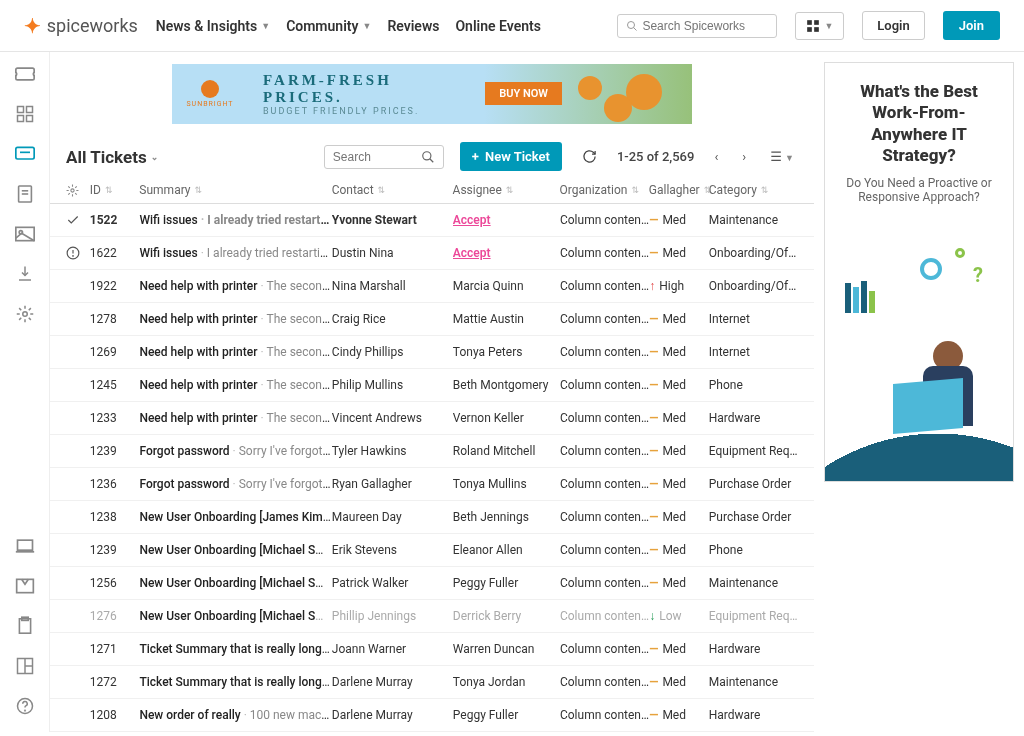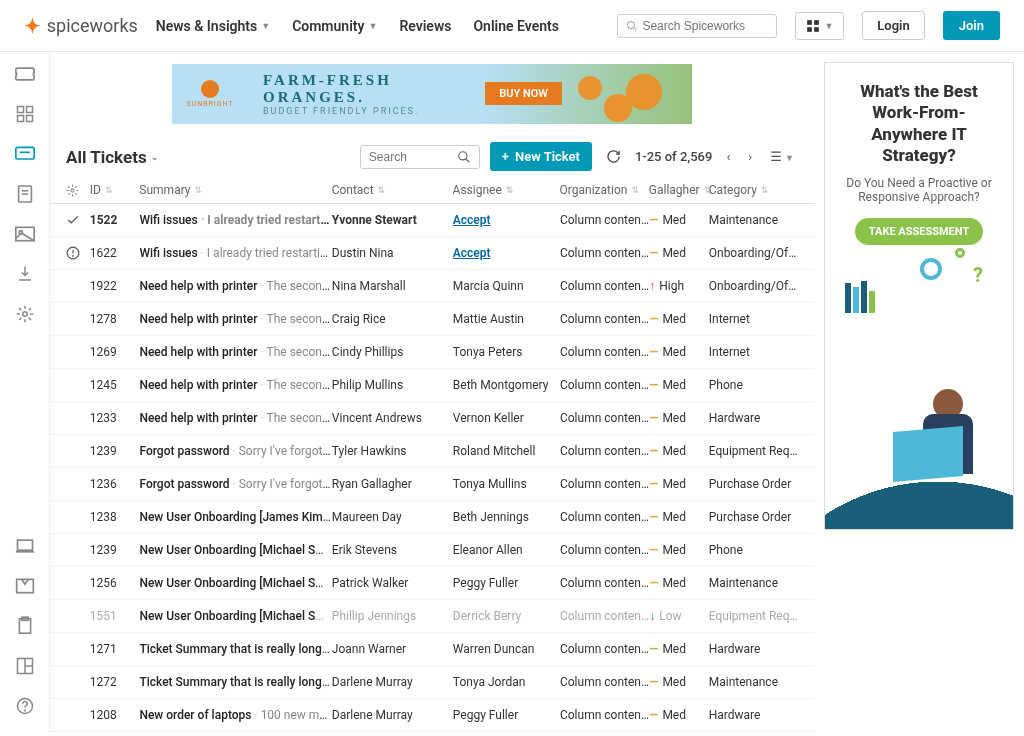--- a/index.html
+++ b/index.html
@@ -1,20 +1,20 @@
 <!DOCTYPE html>
 <html><head>
 <meta charset="utf-8">
 <style>
 * { box-sizing: border-box; margin: 0; padding: 0; }
 body { font-family: -apple-system, BlinkMacSystemFont, "Segoe UI", Roboto, sans-serif; font-size: 13px; color: #333; background: #fff; width: 1024px; }
 .topbar { display: flex; align-items: center; height: 52px; padding: 0 24px; border-bottom: 1px solid #e5e5e5; gap: 18px; }
 .logo { display: flex; align-items: center; gap: 6px; font-size: 18px; color: #555; }
 .logo .orange { color: #f47c20; font-weight: bold; font-size: 20px; }
-.nav { display: flex; gap: 22px; font-size: 14px; font-weight: 600; color: #333; }
+.nav { display: flex; gap: 16px; font-size: 14px; font-weight: 600; color: #333; }
 .nav-item { display: flex; align-items: center; gap: 4px; cursor: pointer; }
 .caret { font-size: 9px; color: #888; }
 .spacer { flex: 1; }
 .search-global { display: flex; align-items: center; border: 1px solid #ccc; border-radius: 3px; padding: 4px 8px; width: 160px; color: #999; }
 .search-global input { border: none; outline: none; width: 100%; font-size: 12px; }
 .apps-btn { border: 1px solid #ccc; padding: 6px 10px; border-radius: 3px; display: flex; align-items: center; gap: 4px; }
 .login-btn { border: 1px solid #ccc; padding: 6px 14px; border-radius: 3px; font-weight: 600; }
 .join-btn { background: #0099b8; color: #fff; padding: 7px 16px; border-radius: 3px; font-weight: 600; }
 .layout { display: flex; }
 .sidebar { width: 50px; display: flex; flex-direction: column; align-items: center; padding-top: 12px; gap: 20px; border-right: 1px solid #eee; }
@@ -25,21 +25,21 @@
 .main { flex: 1; padding: 12px 0 0 0; min-width: 0; }
 .banner { margin: 0 0 12px 0; display: flex; justify-content: center; }
 .banner-box { width: 520px; height: 60px; background: linear-gradient(90deg, #b7dff5 0%, #b7dff5 60%, #97c17a 100%); display: flex; align-items: center; padding: 0 14px; position: relative; overflow: hidden; }
 .banner-box .sun { width: 48px; height: 48px; display: flex; flex-direction: column; align-items: center; justify-content: center; color: #e67a1f; }
 .banner-box .sun .dot { width: 18px; height: 18px; background: #e67a1f; border-radius: 50%; }
 .banner-box .txt { margin-left: 29px; }
 .banner-box .headline { font-family: Georgia, serif; letter-spacing: 3px; font-size: 15px; color: #1a6b7a; font-weight: 700; }
 .banner-box .sub { font-size: 9px; letter-spacing: 2px; color: #5a8a94; }
 .banner-box .buy { position: absolute; right: 130px; top: 18px; background: #e67a1f; color: #fff; padding: 5px 14px; font-size: 11px; font-weight: 600; }
 .banner-box .orange-circle { position: absolute; width: 36px; height: 36px; background: #e8932f; border-radius: 50%; }
-.toolbar { display: flex; align-items: center; padding: 6px 16px; gap: 10px; }
+.toolbar { display: flex; align-items: center; padding: 6px 16px; gap: 16px; }
 .title { font-size: 17px; font-weight: 700; display: flex; align-items: center; gap: 4px; }
 .search-local { border: 1px solid #ccc; border-radius: 3px; padding: 4px 8px; display: flex; align-items: center; width: 120px; }
 .search-local input { border: none; outline: none; width: 100%; font-size: 12px; }
 .new-ticket { background: #0099b8; color: #fff; padding: 7px 12px; border-radius: 3px; font-weight: 600; display: flex; align-items: center; gap: 6px; font-size: 13px; }
 .tool-icon { color: #555; padding: 0 4px; cursor: pointer; }
 .pagination { font-size: 13px; color: #444; font-weight: 500; }
 .table-head { display: flex; padding: 6px 16px; font-size: 12px; color: #666; border-bottom: 1px solid #ddd; align-items: center; }
 .th { display: flex; align-items: center; gap: 4px; }
 .sort { font-size: 9px; color: #bbb; }
 .col-icon { width: 24px; }
@@ -49,28 +49,28 @@
 .col-assignee { width: 108px; }
 .col-org { width: 90px; }
 .col-priority { width: 60px; }
 .col-category { width: 90px; }
 .row { display: flex; padding: 9px 16px; font-size: 12px; color: #333; border-bottom: 1px solid #f0f0f0; align-items: center; }
 .cell { white-space: nowrap; overflow: hidden; text-overflow: ellipsis; }
 .summary-main { font-weight: 500; color: #222; }
 .summary-sep { color: #bbb; margin: 0 3px; }
 .summary-sub { color: #888; }
 .bold { font-weight: 700; }
-.accept { text-decoration: underline; color: #0369a1; font-weight: 600; }
+.accept { text-decoration: underline; color: #ec4899; font-weight: 600; }
 .prio { display: flex; align-items: center; gap: 4px; }
 .prio-med { color: #333; }
 .prio-med .bar { color: #e6a23c; font-weight: bold; }
 .prio-high .arr { color: #e04646; }
 .prio-low .arr { color: #2a9d5a; }
 .rightcol { width: 210px; padding: 10px; }
-.ad { border: 1px solid #ddd; background: #fff; text-align: center; padding: 18px 10px 0 10px; height: 468px; position: relative; overflow: hidden; }
+.ad { border: 1px solid #ddd; background: #fff; text-align: center; padding: 18px 10px 0 10px; height: 420px; position: relative; overflow: hidden; }
 .ad h3 { font-size: 17px; font-weight: 800; line-height: 1.25; margin-bottom: 10px; }
 .ad .sub { font-size: 12px; color: #666; margin-bottom: 14px; }
 .ad .cta { display: inline-block; background: #8bc34a; color: #fff; padding: 7px 14px; border-radius: 14px; font-size: 11px; font-weight: 700; }
 .ad .illus { position: absolute; bottom: 0; left: 0; right: 0; height: 200px; background: radial-gradient(circle at 60% 180%, #1a5f7a 0%, #1a5f7a 55%, transparent 55%); }
 .ad .person { position: absolute; bottom: 30px; right: 20px; width: 100px; height: 120px; }
 .ad .laptop-shape { width: 70px; height: 50px; background: #4db8d8; transform: skewY(-5deg); position: absolute; bottom: 20px; left: 0; }
 .ad .head { width: 30px; height: 30px; background: #8b5a3c; border-radius: 50%; position: absolute; top: 10px; right: 30px; }
 .ad .body { width: 50px; height: 60px; background: #2a3f5f; border-radius: 10px 10px 0 0; position: absolute; top: 35px; right: 20px; }
 .ad .logotxt { position: absolute; bottom: 18px; left: 0; right: 0; color: #fff; font-weight: 800; font-size: 15px; }
 .ad .q1 { position: absolute; top: 200px; right: 30px; color: #8bc34a; font-size: 20px; font-weight: bold; }
@@ -219,21 +219,21 @@
 
   <div class="main">
     <div class="banner">
       <div class="banner-box">
         <div class="sun">
           <div class="dot"></div>
           <div style="font-size:7px;letter-spacing:1px;margin-top:2px;">SUNBRIGHT</div>
         </div>
         <div class="txt">
           <div class="headline">FARM-FRESH</div>
-          <div class="headline">ORANGES.</div>
+          <div class="headline">PRICES.</div>
           <div class="sub">BUDGET FRIENDLY PRICES.</div>
         </div>
         <div class="buy">BUY NOW</div>
         <div class="orange-circle" style="right:30px;top:10px;"></div>
         <div class="orange-circle" style="right:60px;top:30px;width:28px;height:28px;"></div>
         <div class="orange-circle" style="right:90px;top:12px;width:24px;height:24px;"></div>
       </div>
     </div>
 
     <div class="toolbar">
@@ -452,21 +452,21 @@
           <div class="cell col-contact ">Patrick Walker</div>
           <div class="cell col-assignee "><span>Peggy Fuller</span></div>
           <div class="cell col-org">Column contents</div>
           <div class="cell col-priority">
             <span class="prio prio-med"><span class="bar">—</span> Med</span>
           </div>
           <div class="cell col-category">Maintenance</div>
         </div>
         <div class="row" style="color: rgb(170, 170, 170);">
           <div class="cell col-icon"></div>
-          <div class="cell col-id ">1551</div>
+          <div class="cell col-id ">1276</div>
           <div class="cell col-summary "><span class="summary-main">New User Onboarding [Michael Smith]</span></div>
           <div class="cell col-contact ">Phillip Jennings</div>
           <div class="cell col-assignee "><span>Derrick Berry</span></div>
           <div class="cell col-org">Column contents</div>
           <div class="cell col-priority">
             <span class="prio prio-low"><span class="arr">↓</span> Low</span>
           </div>
           <div class="cell col-category">Equipment Request</div>
         </div>
         <div class="row">
@@ -489,37 +489,36 @@
           <div class="cell col-assignee "><span>Tonya Jordan</span></div>
           <div class="cell col-org">Column contents</div>
           <div class="cell col-priority">
             <span class="prio prio-med"><span class="bar">—</span> Med</span>
           </div>
           <div class="cell col-category">Maintenance</div>
         </div>
         <div class="row">
           <div class="cell col-icon"></div>
           <div class="cell col-id ">1208</div>
-          <div class="cell col-summary "><span class="summary-main">New order of laptops</span><span class="summary-sep">·</span><span class="summary-sub">100 new macbo</span></div>
+          <div class="cell col-summary "><span class="summary-main">New order of really</span><span class="summary-sep">·</span><span class="summary-sub">100 new macbo</span></div>
           <div class="cell col-contact ">Darlene Murray</div>
           <div class="cell col-assignee "><span>Peggy Fuller</span></div>
           <div class="cell col-org">Column contents</div>
           <div class="cell col-priority">
             <span class="prio prio-med"><span class="bar">—</span> Med</span>
           </div>
           <div class="cell col-category">Hardware</div>
         </div>
       </div>
   </div>
 
   <div class="rightcol">
     <div class="ad">
       <h3>What's the Best Work-From-Anywhere IT Strategy?</h3>
       <div class="sub">Do You Need a Proactive or Responsive Approach?</div>
-      <span class="cta">TAKE ASSESSMENT</span>
       <div class="circ1"></div>
       <div class="circ2"></div>
       <div class="q1">?</div>
       <div class="books">
         <div class="book" style="width:6px;height:30px;"></div>
         <div class="book" style="width:6px;height:26px;background:#4db8d8;"></div>
         <div class="book" style="width:6px;height:32px;"></div>
         <div class="book" style="width:6px;height:22px;background:#8bc34a;"></div>
       </div>
       <div class="illus">

